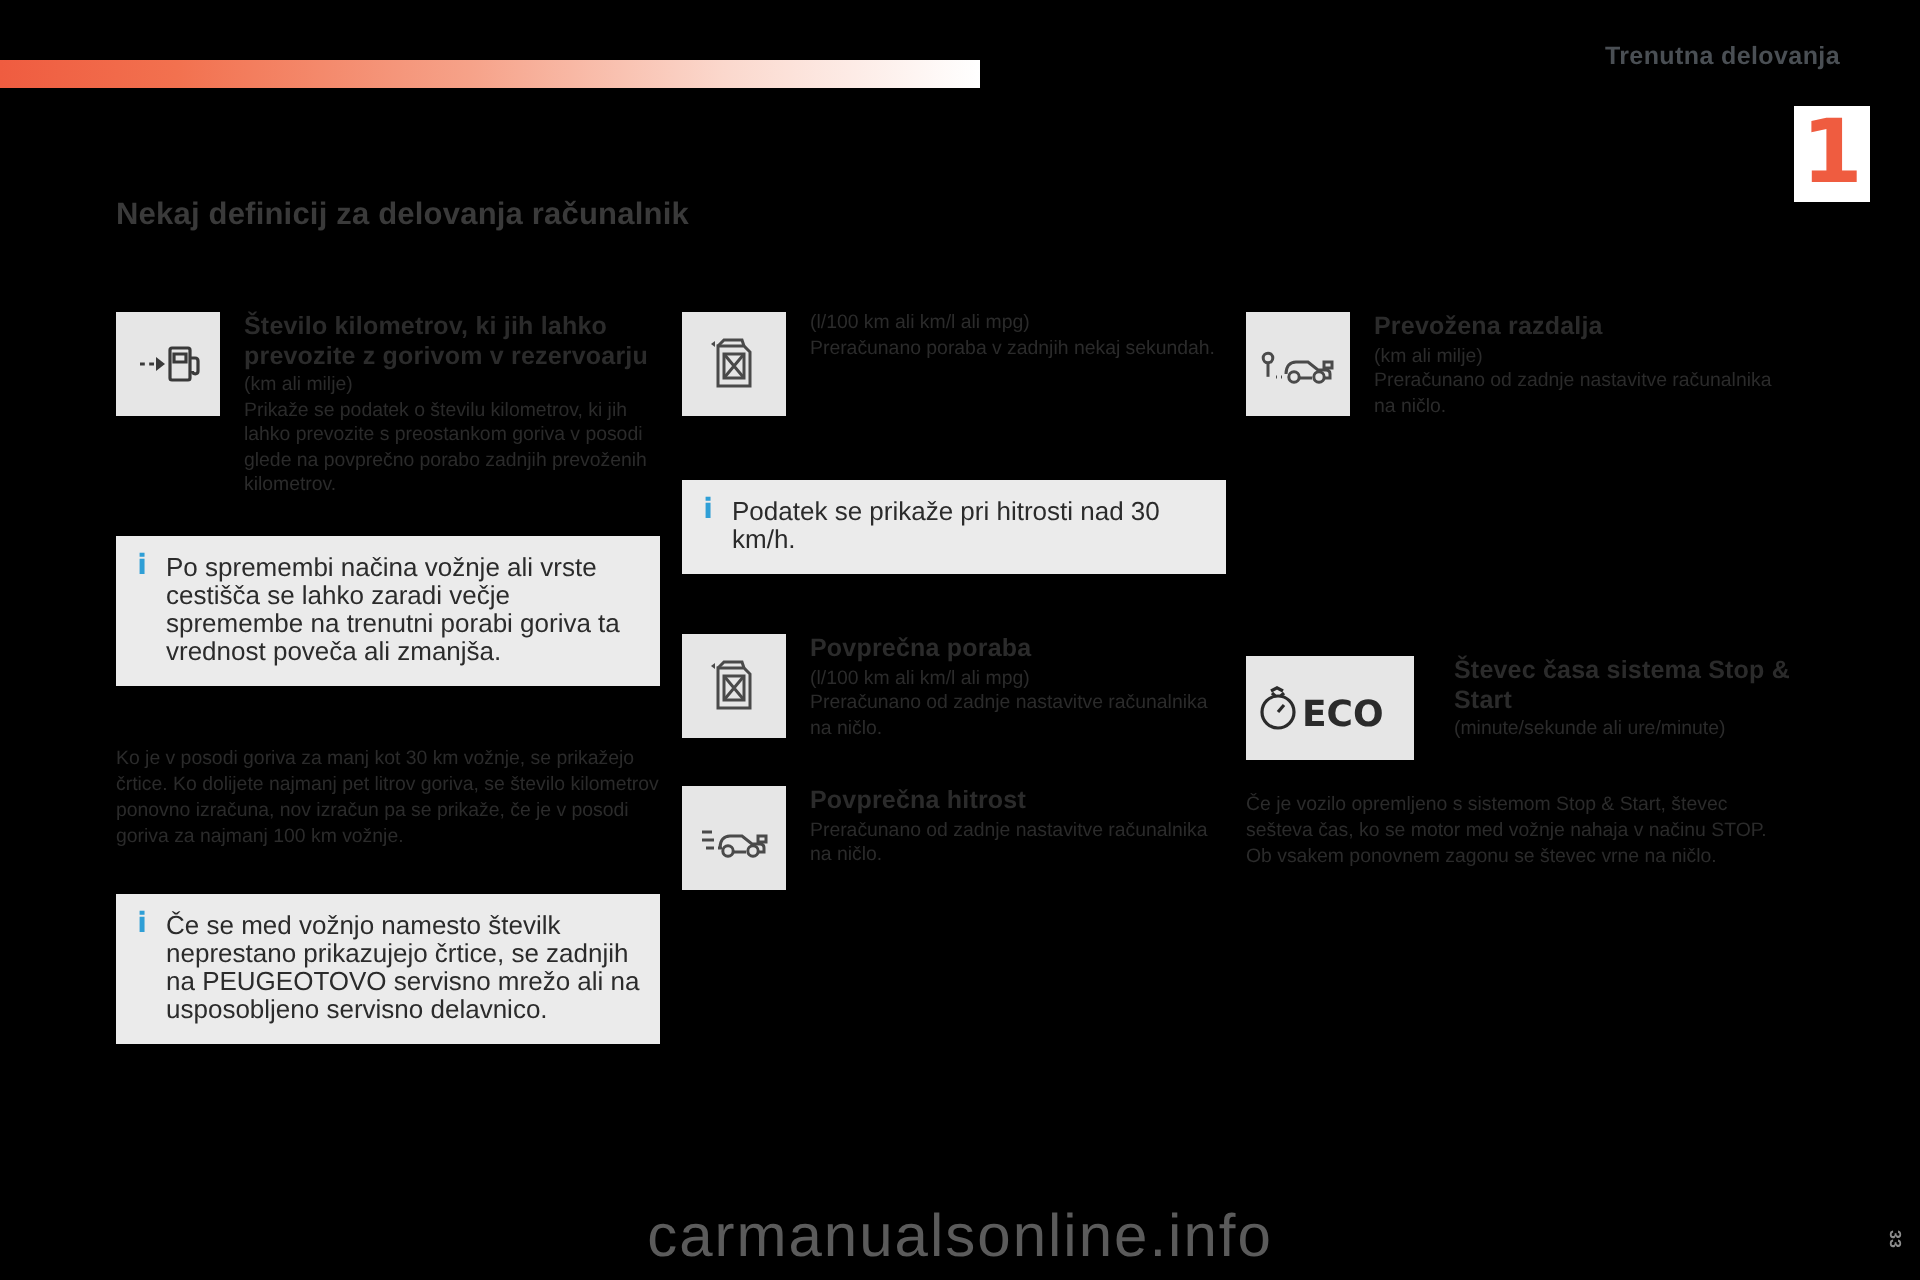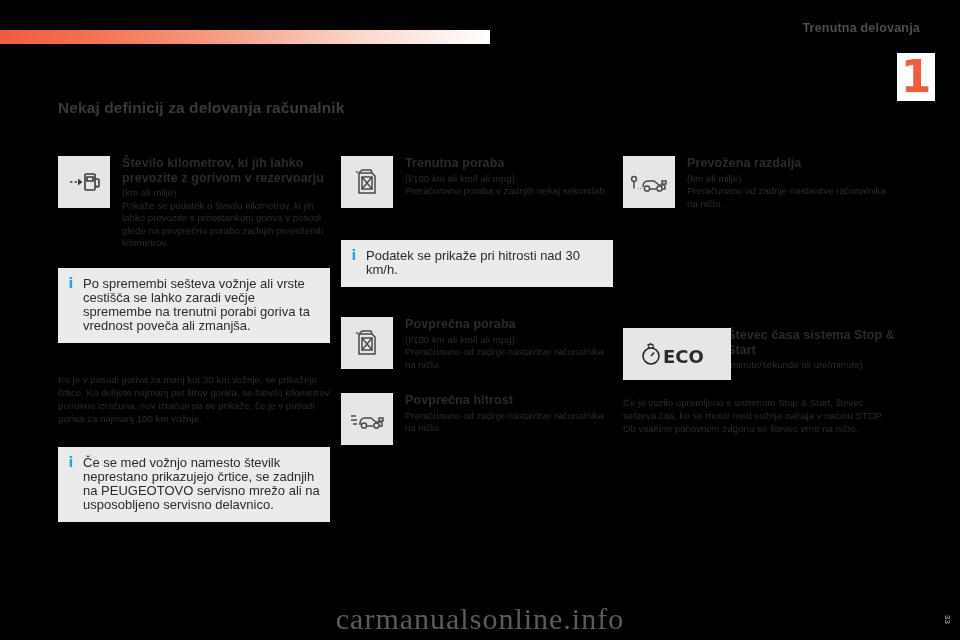--- a/index.html
+++ b/index.html
@@ -92,21 +92,21 @@
   .mt14{margin-top:14px;}
   .mt18{margin-top:18px;}
   .mt22{margin-top:22px;}
   .mt30{margin-top:30px;}
 
   
   .watermark{
     position:absolute;left:0;right:0;bottom:4px;
     text-align:center;
     font-size:30px;color:#6b6b6b;
-    font-family:Liberation Serif, serif;
+    font-family:Liberation Sans, sans-serif;
     letter-spacing:1px;
     opacity:.85;
   }
   .page-number{
     position:absolute;right:8px;bottom:16px;
     font-size:8px;color:#8d8d8d;font-weight:bold;
     writing-mode:vertical-rl;
   }
 </style>
 </head>
@@ -140,21 +140,21 @@
         <h3>Število kilometrov, ki jih lahko prevozite z gorivom v rezervoarju</h3>
         <div class="sub">
           <p>(km ali milje)</p>
           <p>Prikaže se podatek o številu kilometrov, ki jih lahko prevozite s preostankom goriva v posodi glede na povprečno porabo zadnjih prevoženih kilometrov.</p>
         </div>
       </div>
     </div>
 
     <div class="note mt18">
       <span class="i-icon">i</span>
-      <div class="note-text">Po spremembi sešteva vožnje ali vrste cestišča se lahko zaradi večje spremembe na trenutni porabi goriva ta vrednost poveča ali zmanjša.</div>
+      <div class="note-text">Po spremembi načina vožnje ali vrste cestišča se lahko zaradi večje spremembe na trenutni porabi goriva ta vrednost poveča ali zmanjša.</div>
     </div>
 
     <p class="para mt30">Ko je v posodi goriva za manj kot 30 km vožnje, se prikažejo črtice. Ko dolijete najmanj pet litrov goriva, se število kilometrov ponovno izračuna, nov izračun pa se prikaže, če je v posodi goriva za najmanj 100 km vožnje.</p>
 
     <div class="note mt22">
       <span class="i-icon">i</span>
       <div class="note-text">Če se med vožnjo namesto številk neprestano prikazujejo črtice, se zadnjih na PEUGEOTOVO servisno mrežo ali na usposobljeno servisno delavnico.</div>
     </div>
   </div>
 
@@ -166,21 +166,20 @@
           <g fill="none" stroke="#4a4a4a" stroke-width="1.5">
             <path d="M5 6h13l3 3v17H5z"></path>
             <path d="M5 6L8 3h9l1 3"></path>
             <path d="M3.5 6.5l-2-1.5 2-1.5v3z" fill="#4a4a4a" stroke="none"></path>
             <rect x="8" y="10" width="10" height="12"></rect>
             <path d="M8 10l10 12M18 10L8 22"></path>
           </g>
         </svg>
       </span>
       <div class="body">
-        <h3>Trenutna poraba</h3>
         <div class="sub">
           <p>(l/100 km ali km/l ali mpg)</p>
           <p>Preračunano poraba v zadnjih nekaj sekundah.</p>
         </div>
       </div>
     </div>
 
     <div class="note mt30">
       <span class="i-icon">i</span>
       <div class="note-text">Podatek se prikaže pri hitrosti nad 30 km/h.</div>
@@ -250,21 +249,21 @@
       <div class="body">
         <h3>Prevožena razdalja</h3>
         <div class="sub">
           <p>(km ali milje)</p>
           <p>Preračunano od zadnje nastavitve računalnika na ničlo.</p>
         </div>
       </div>
     </div>
 
     <div class="entry" style="margin-top:118px">
-      <span class="icon" style="width:108px">
+      <span class="icon" style="width:84px">
         <svg width="76" height="26" viewBox="0 0 76 26">
           <g fill="none" stroke="#2b2b2b" stroke-width="1.6">
             <circle cx="12" cy="15" r="8"></circle>
             <path d="M12 15l3-3.5"></path>
             <path d="M9 5.5l2 1.8M15 5.5l-2 1.8"></path>
             <path d="M8.5 4.5l3-1.6 3 1.6"></path>
           </g>
           <text x="24" y="22" font-family="DejaVu Sans, sans-serif" font-size="18" font-weight="bold" fill="#2b2b2b">ECO</text>
         </svg>
       </span>

